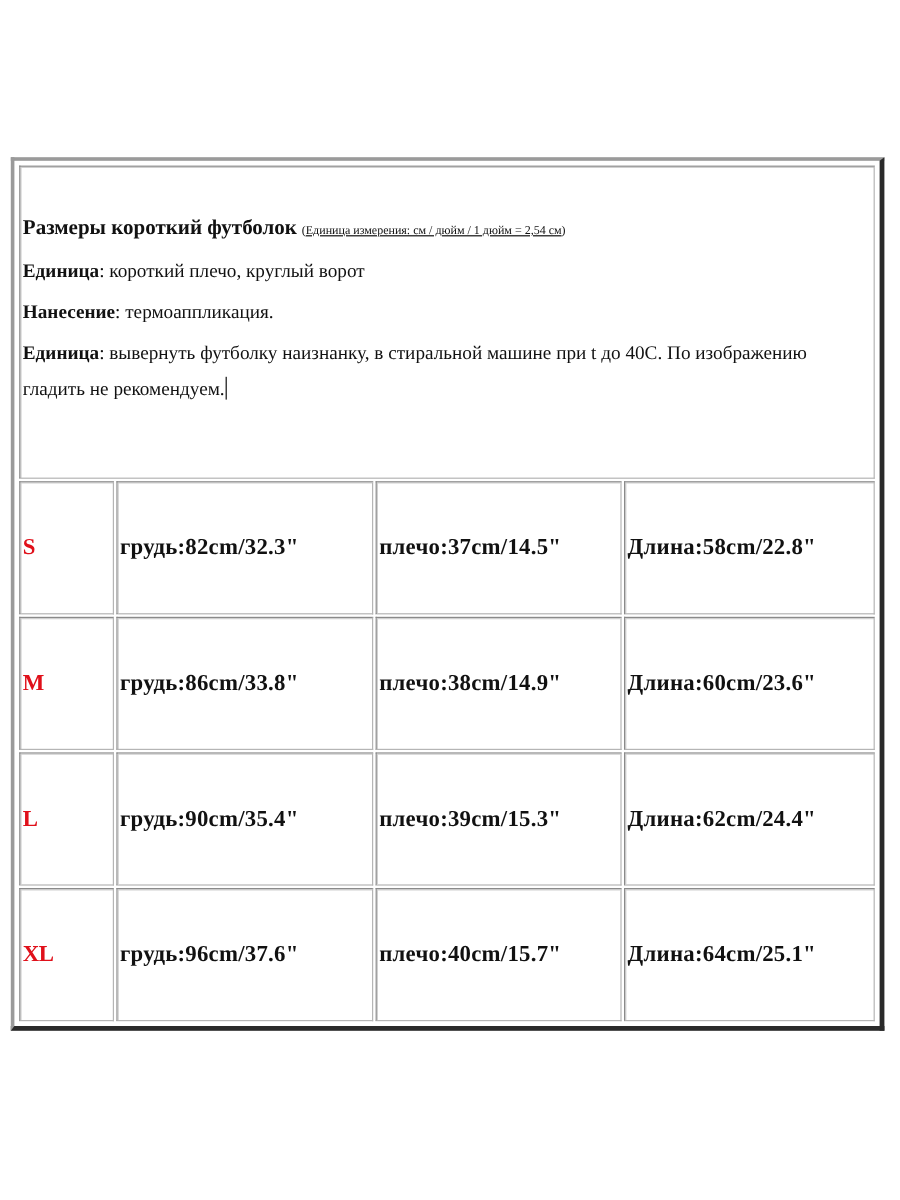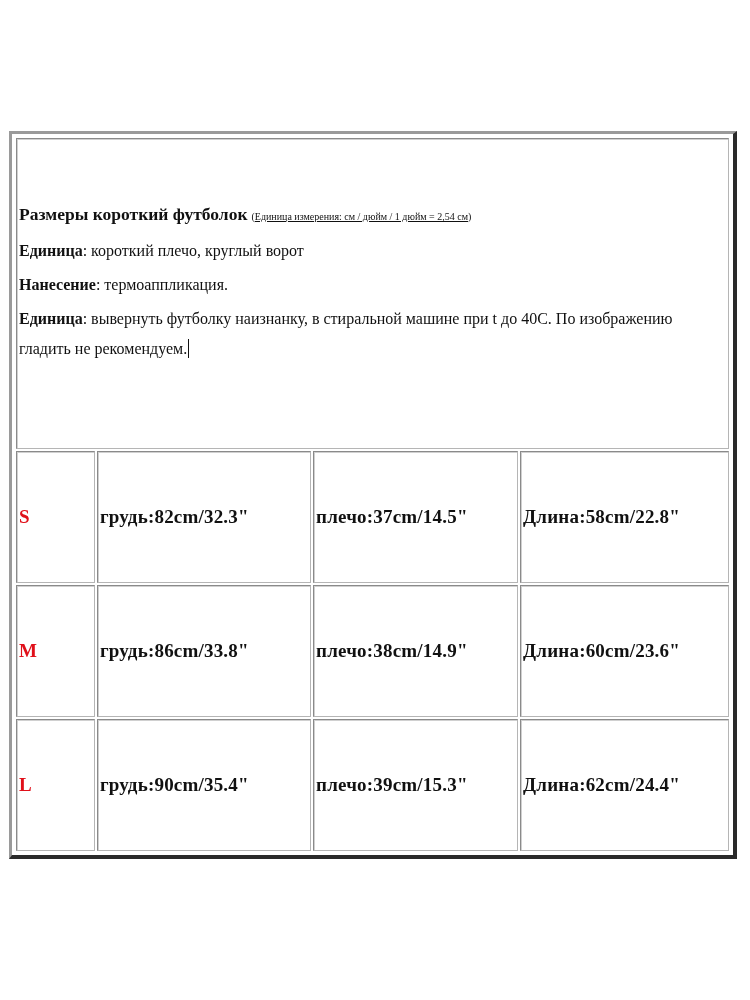--- a/index.html
+++ b/index.html
@@ -138,15 +138,21 @@
         <td class="measure-cell">грудь:86cm/33.8"</td>
         <td class="measure-cell">плечо:38cm/14.9"</td>
         <td class="measure-cell">Длина:60cm/23.6"</td>
       </tr>
       <tr class="data-row">
         <td class="size-cell">L</td>
         <td class="measure-cell">грудь:90cm/35.4"</td>
         <td class="measure-cell">плечо:39cm/15.3"</td>
         <td class="measure-cell">Длина:62cm/24.4"</td>
       </tr>
+      <tr class="data-row">
+        <td class="size-cell">XL</td>
+        <td class="measure-cell">грудь:96cm/37.6"</td>
+        <td class="measure-cell">плечо:40cm/15.7"</td>
+        <td class="measure-cell">Длина:64cm/25.1"</td>
+      </tr>
     </tbody>
   </table>
 </div>
 
 </body></html>

